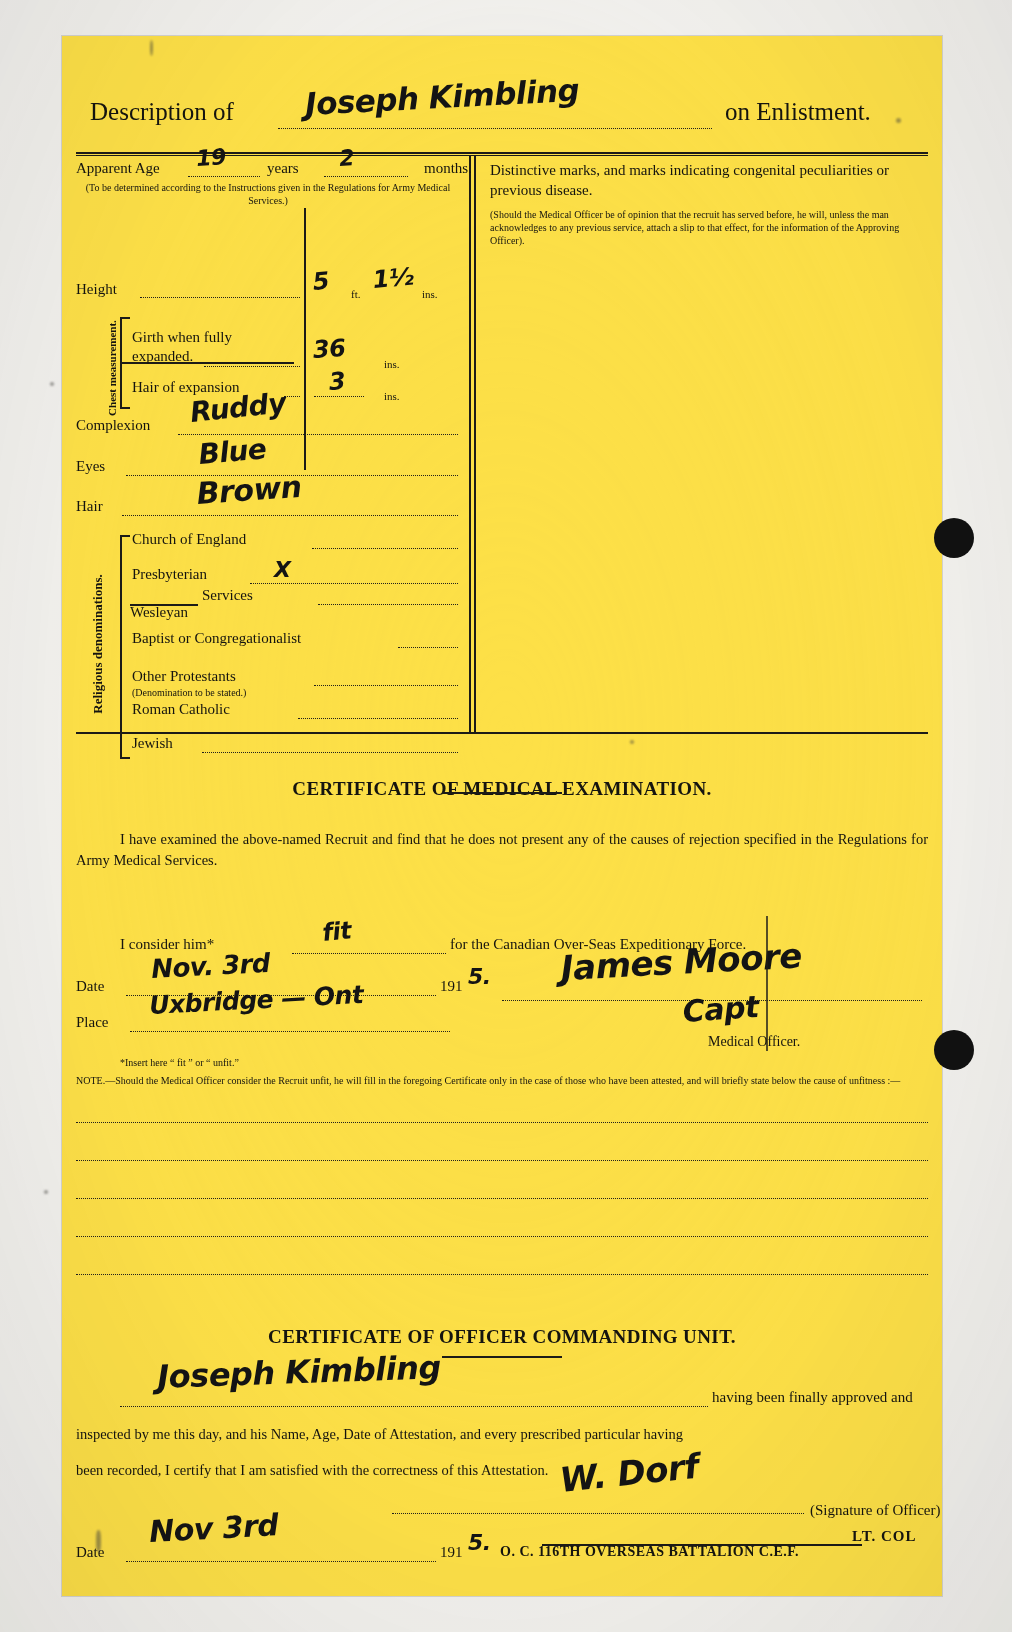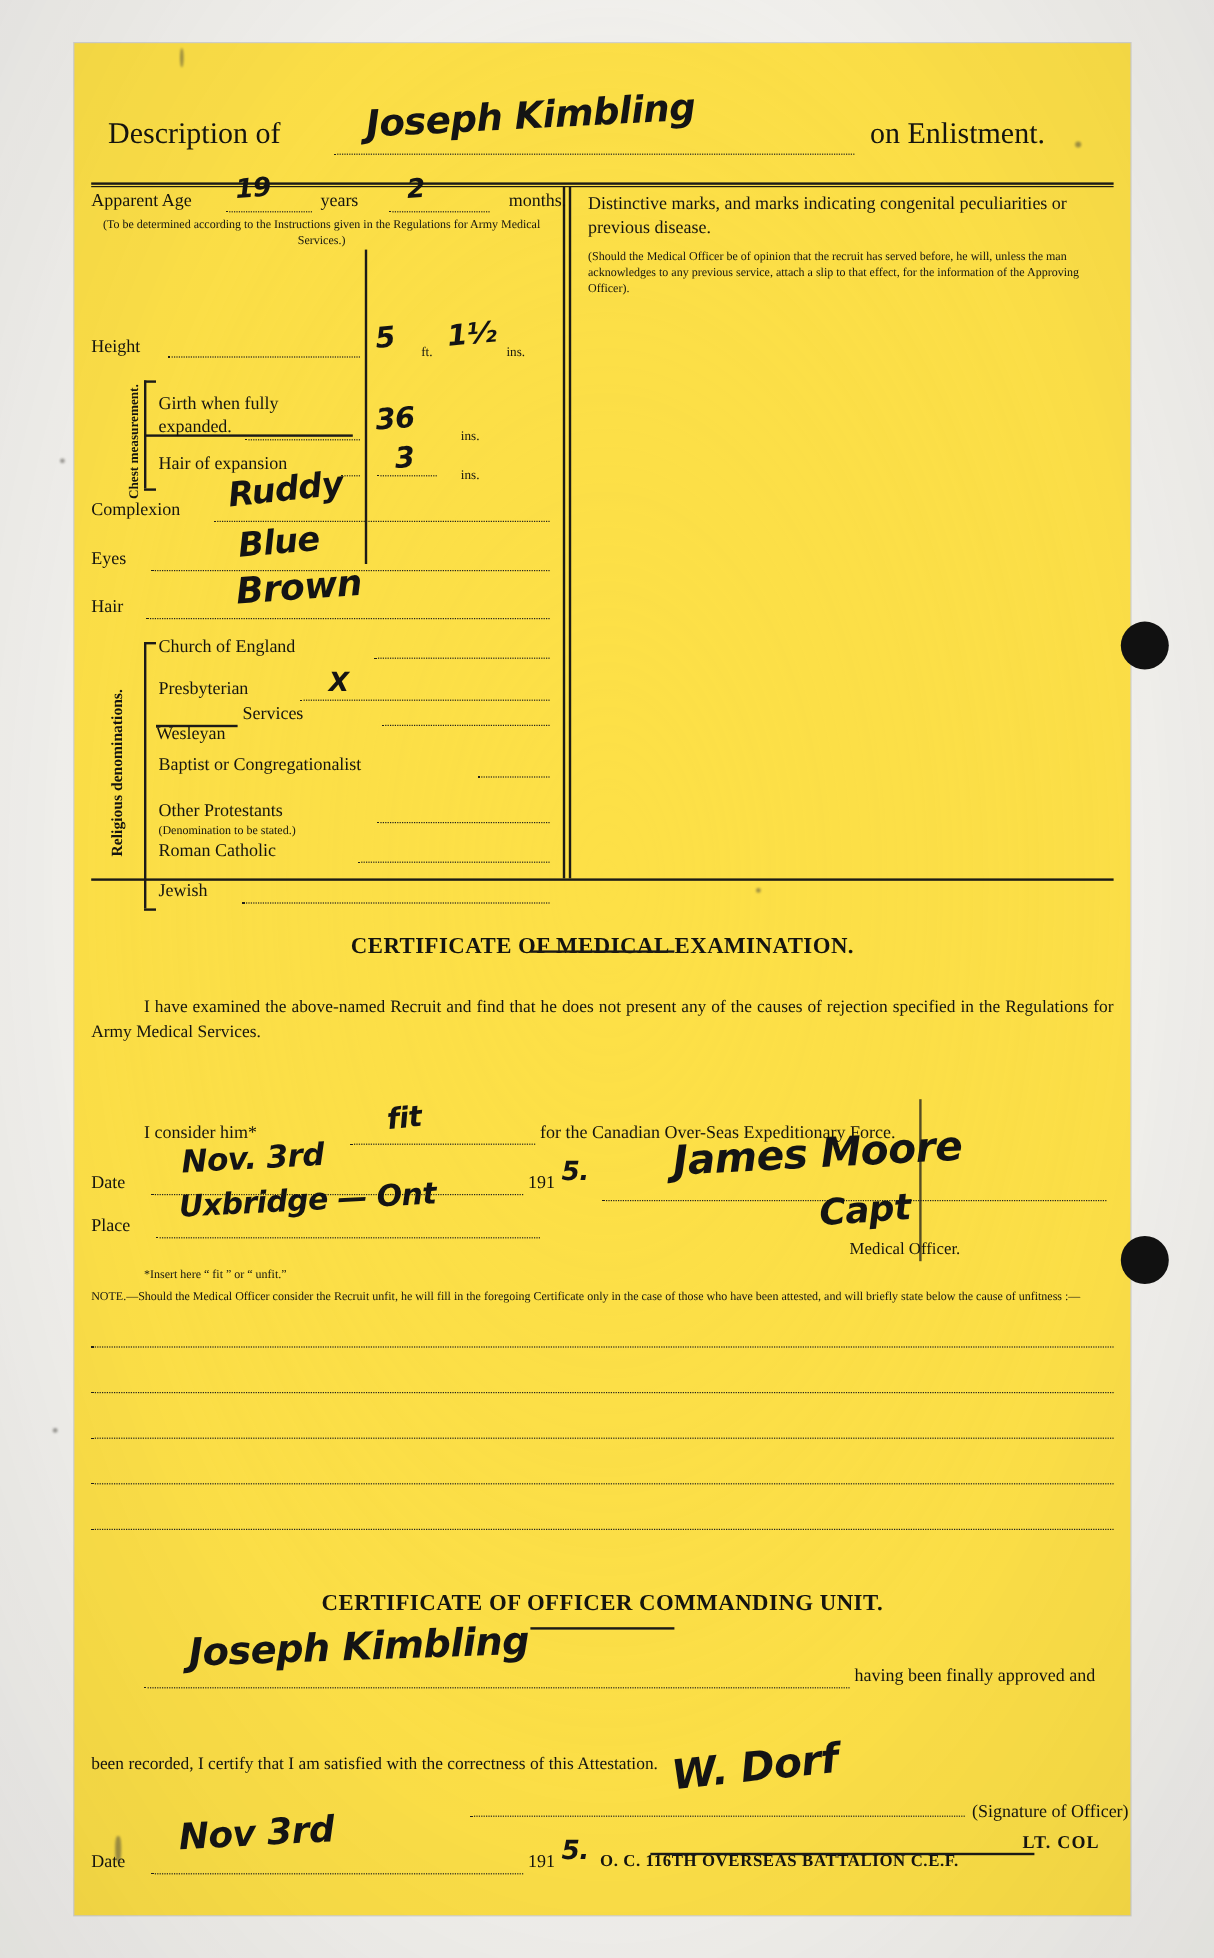--- a/index.html
+++ b/index.html
@@ -261,20 +261,21 @@
     <div class="dots" style="left:14px;top:1200px;width:852px;"></div>
     <div class="dots" style="left:14px;top:1238px;width:852px;"></div>
 
     <div class="secheading" style="top:1290px;">CERTIFICATE OF OFFICER COMMANDING UNIT.</div>
     <div class="rule hline" style="left:380px;top:1320px;width:120px;height:2px;"></div>
 
     <div class="dots" style="left:58px;top:1370px;width:588px;"></div>
     <div class="hand ink" style="left:96px;top:1322px;font-size:32px;transform:rotate(-2deg);">Joseph Kimbling</div>
     <div class="txt" style="left:650px;top:1353px;font-size:15px;">having been finally approved and</div>
 
+    <div class="para" style="left:14px;top:1388px;width:852px;">inspected by me this day, and his Name, Age, Date of Attestation, and every prescribed particular having</div>
     <div class="para" style="left:14px;top:1424px;width:852px;">been recorded, I certify that I am satisfied with the correctness of this Attestation.</div>
 
     <div class="dots" style="left:330px;top:1477px;width:412px;"></div>
     <div class="hand ink" style="left:500px;top:1424px;font-size:34px;transform:rotate(-6deg);">W. Dorf</div>
     <div class="txt" style="left:748px;top:1466px;font-size:15px;">(Signature of Officer)</div>
 
     <div class="rule hline" style="left:480px;top:1508px;width:320px;height:2px;"></div>
     <div class="txt b" style="left:790px;top:1492px;font-size:15px;letter-spacing:1px;">LT. COL</div>
     <div class="txt b" style="left:438px;top:1508px;font-size:14px;letter-spacing:.5px;">O. C. 116TH OVERSEAS BATTALION C.E.F.</div>
 

